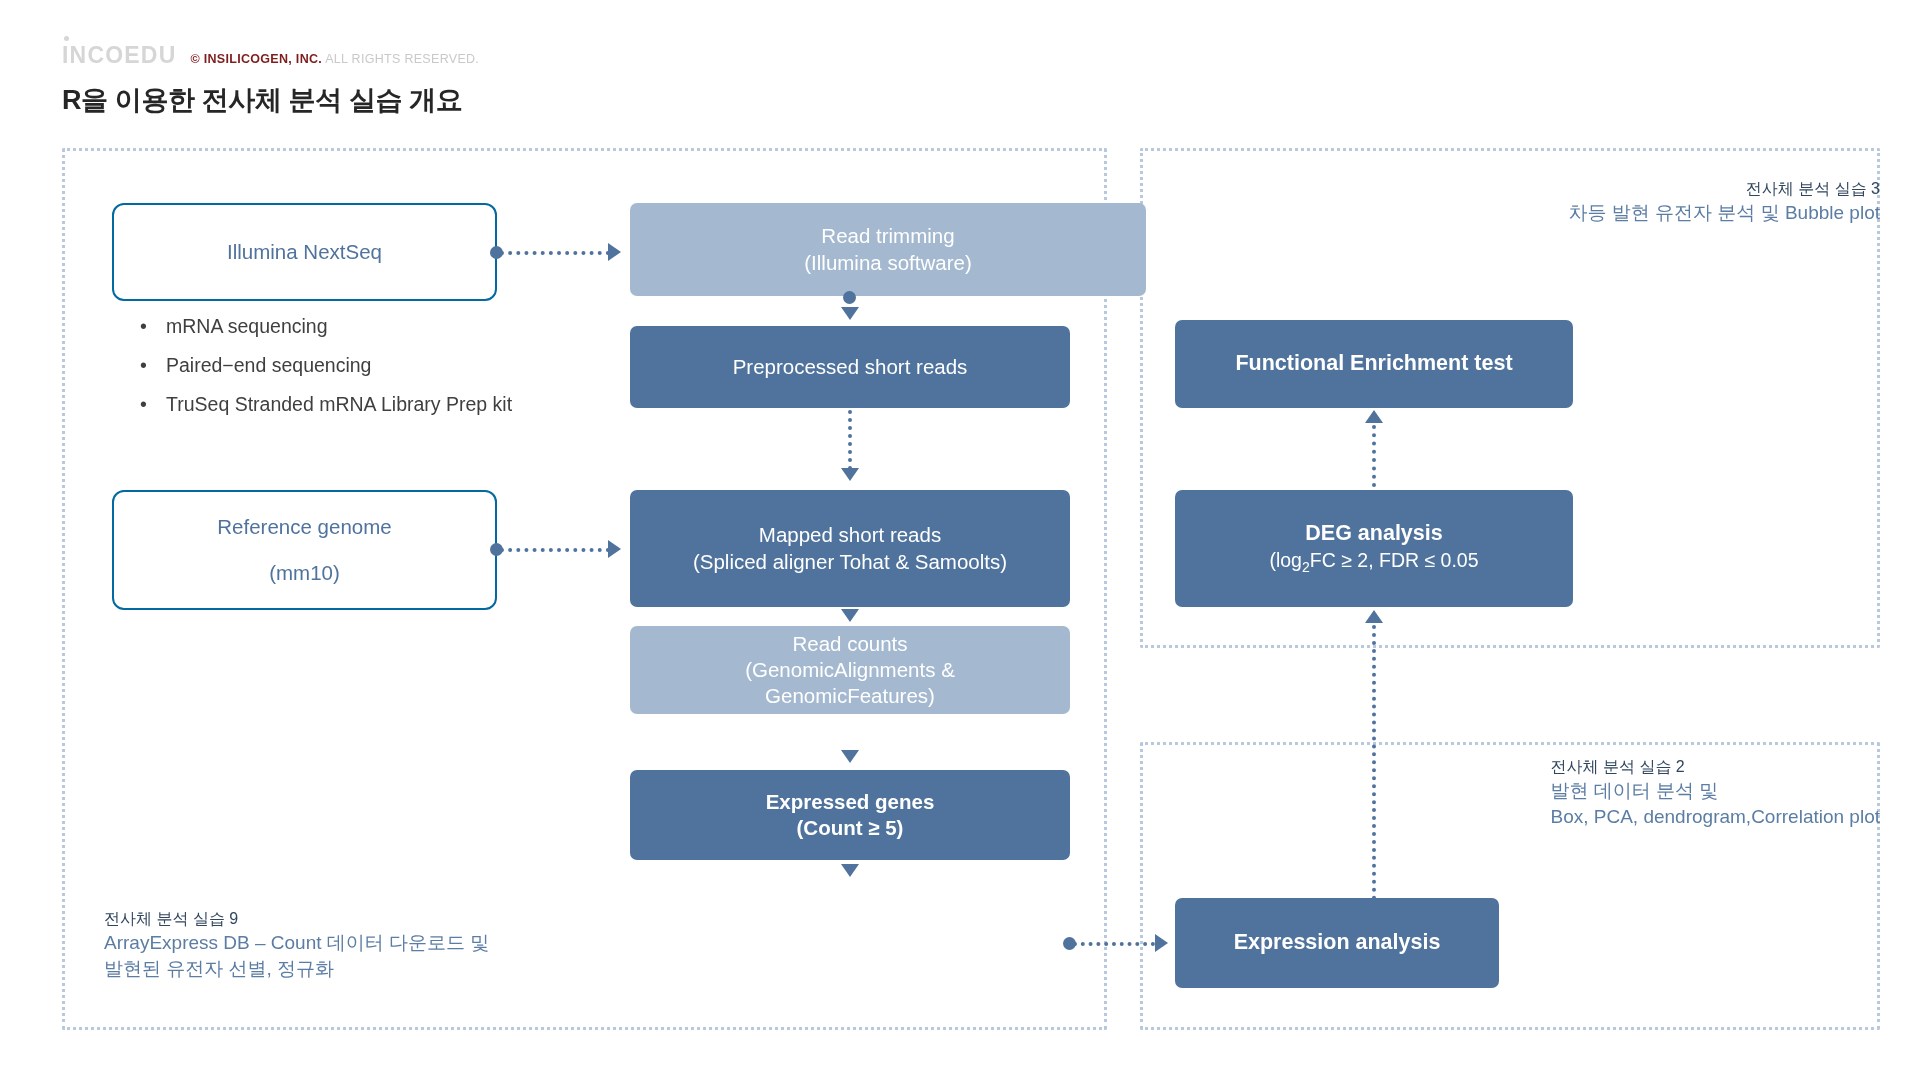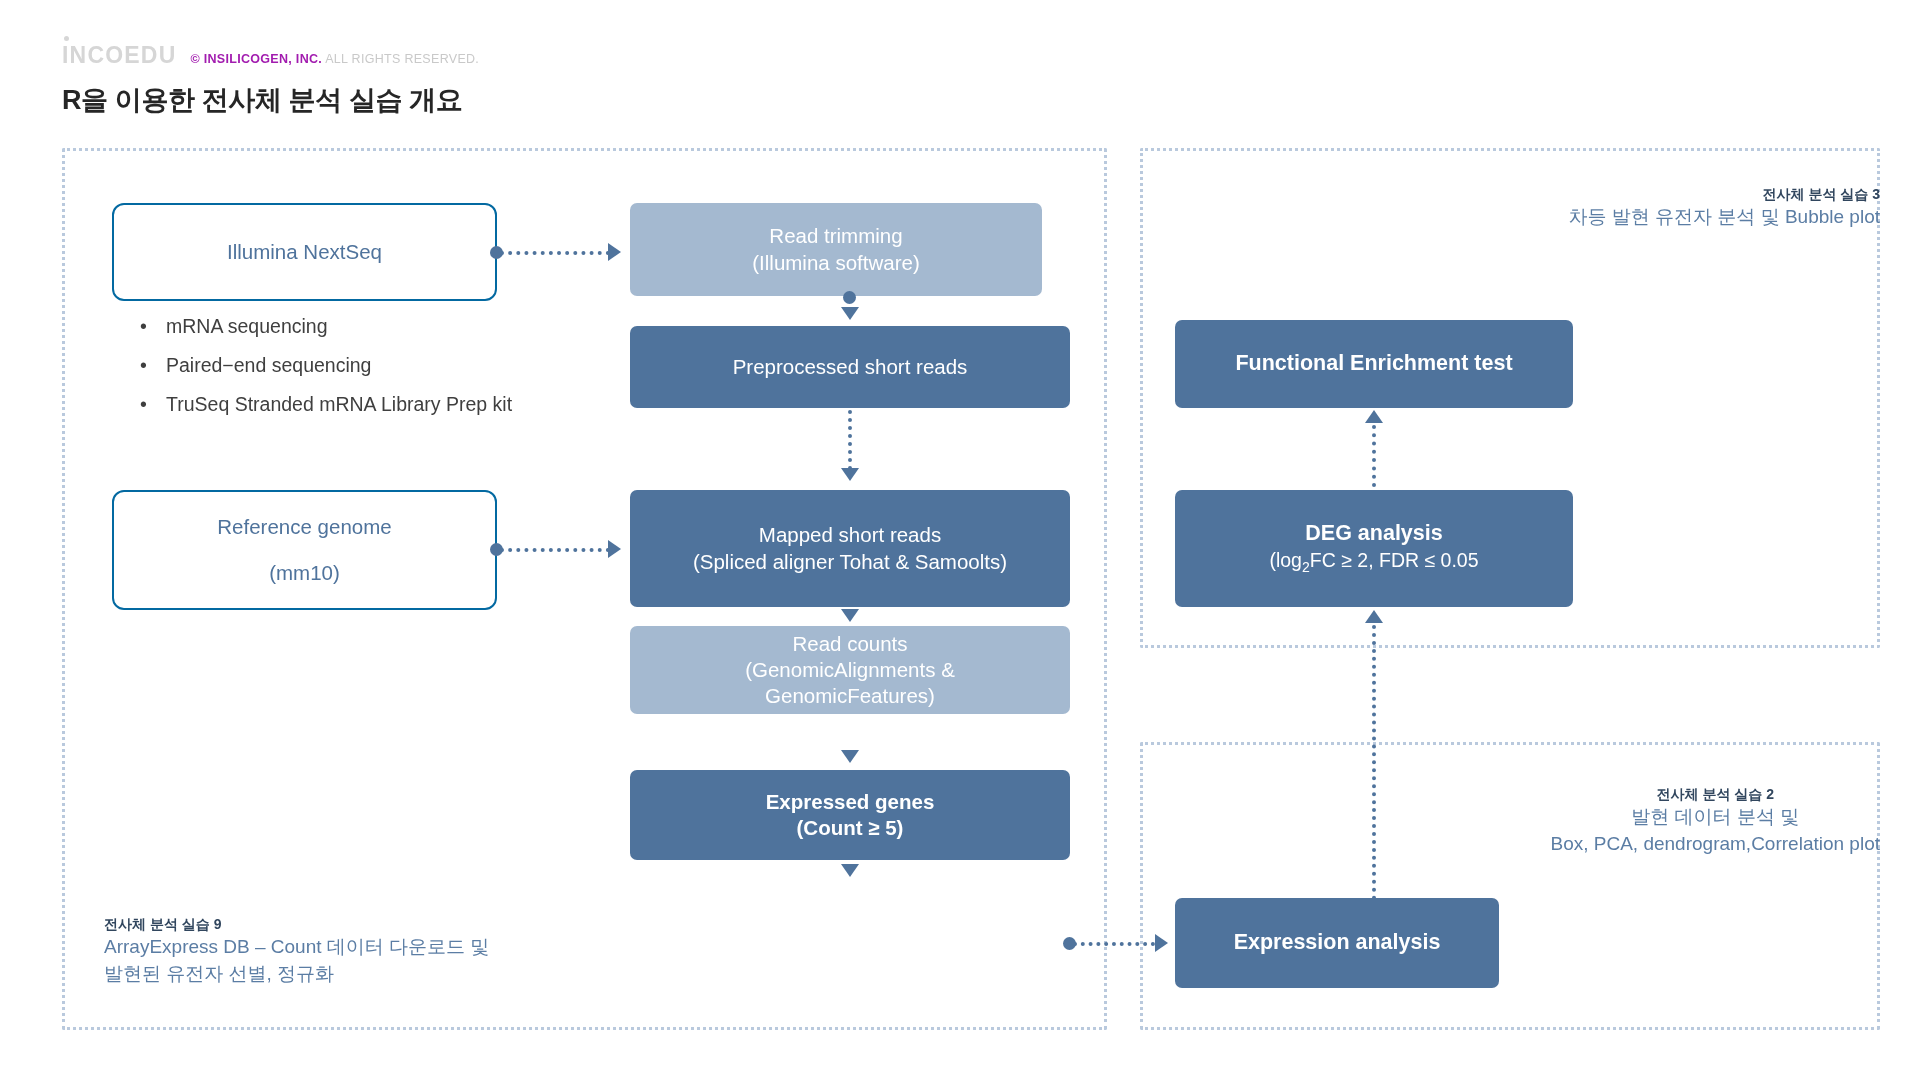--- a/index.html
+++ b/index.html
@@ -16,44 +16,44 @@
   .header { position: absolute; left: 62px; top: 42px; display: flex; align-items: baseline; gap: 14px; }
   .logo {
     font-size: 23px; font-weight: 700; letter-spacing: 1.2px;
     color: #d6d6d6; position: relative;
   }
   .logo .dot {
     position: absolute; width: 5px; height: 5px; border-radius: 50%;
     background: #d6d6d6; left: 2px; top: -6px;
   }
   .copyright { font-size: 12.5px; color: #c9c9c9; letter-spacing: .3px; }
-  .copyright b { font-weight: 700; color: #a21caf; }
+  .copyright b { font-weight: 700; color: #7f1d1d; }
 
   .page-title {
     position: absolute; left: 62px; top: 82px;
     font-size: 27px; font-weight: 700; color: #262626; letter-spacing: -.4px;
   }
 
   
   .panel {
     position: absolute;
     border: 3px dotted #b9c9dd;
     border-radius: 2px;
   }
   #panel-practice1 { left: 62px;  top: 148px; width: 1045px; height: 882px; }
   #panel-practice3 { left: 1140px; top: 148px; width: 740px;  height: 500px; }
   #panel-practice2 { left: 1140px; top: 742px; width: 740px;  height: 288px; }
 
   .panel-caption { position: absolute; line-height: 1.38; }
-  .panel-caption .cap-title { font-size: 14px; font-weight: 700; color: #31465e; margin-top: 7px; }
+  .panel-caption .cap-title { font-size: 16px; font-weight: 400; color: #31465e; }
   .panel-caption .cap-sub   { font-size: 19px; color: #5b7da4; font-weight: 400; }
 
   #cap-practice1 { left: 104px; top: 908px; text-align: left; }
   #cap-practice3 { right: 40px; top: 178px; text-align: right; }
-  #cap-practice2 { right: 40px; top: 778px; text-align: center; }
+  #cap-practice2 { right: 40px; top: 756px; text-align: left; }
   #cap-practice3, #cap-practice2 { position: absolute; }
 
   
   .box {
     position: absolute;
     display: flex; flex-direction: column;
     align-items: center; justify-content: center;
     border-radius: 7px;
     text-align: center;
     line-height: 1.28;
@@ -75,21 +75,21 @@
 
   
   #box-illumina       { left: 112px; top: 203px; width: 385px; height: 98px; }
   #box-reference      { left: 112px; top: 490px; width: 385px; height: 120px; gap: 20px; }
 
   .bullets { position: absolute; left: 140px; top: 307px; width: 430px; }
   .bullet { display: flex; font-size: 19.5px; color: #3f3f3f; line-height: 2.0; }
   .bullet .bdot { width: 26px; flex: 0 0 26px; text-align: left; }
 
   
-  #box-readtrim       { left: 630px; top: 203px; width: 412px; height: 93px; }
+  #box-readtrim       { left: 630px; top: 203px; width: 516px; height: 93px; }
   #box-preprocessed   { left: 630px; top: 326px; width: 440px; height: 82px; }
   #box-mapped         { left: 630px; top: 490px; width: 440px; height: 117px; }
   #box-readcounts     { left: 630px; top: 626px; width: 440px; height: 88px; }
   #box-expressed      { left: 630px; top: 770px; width: 440px; height: 90px; }
   #box-normalization  { left: 630px; top: 898px; width: 440px; height: 90px; }
 
   
   #box-functional     { left: 1175px; top: 320px; width: 398px; height: 88px; }
   #box-deg            { left: 1175px; top: 490px; width: 398px; height: 117px; }
   #box-expression     { left: 1175px; top: 898px; width: 324px; height: 90px; }

